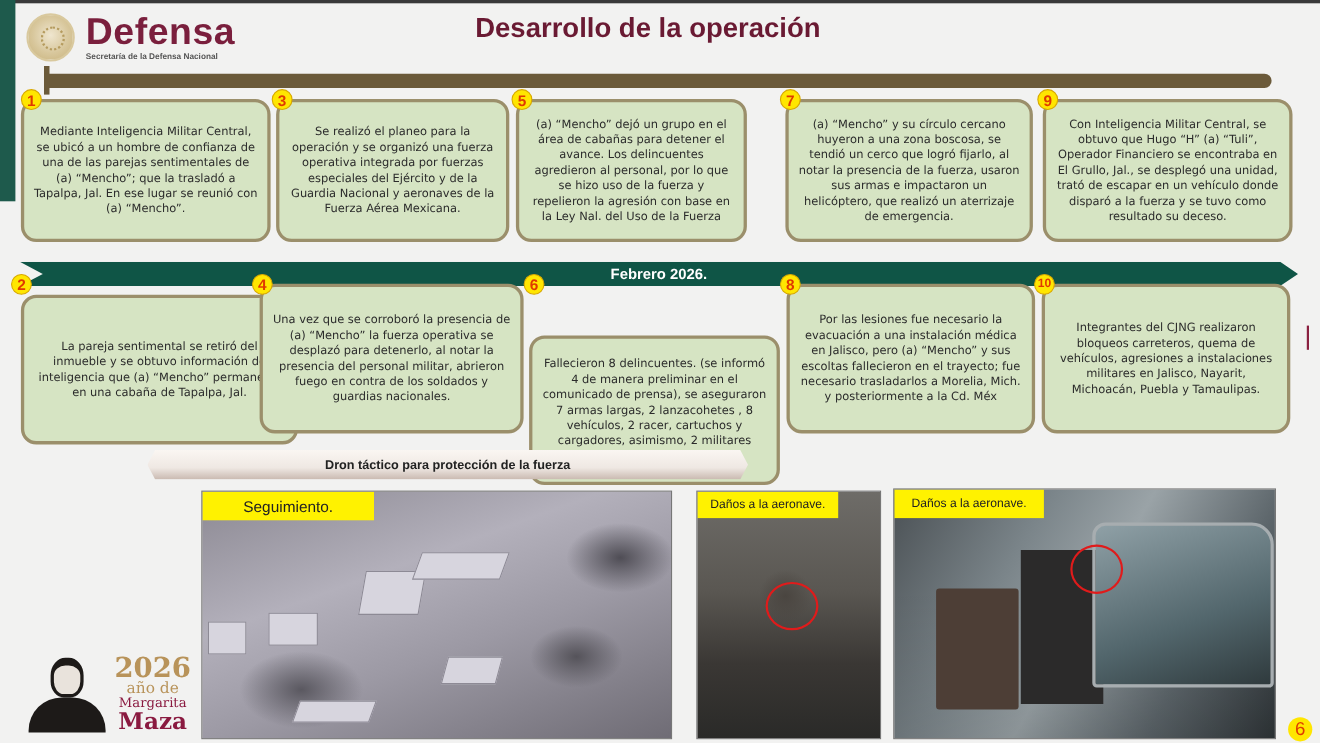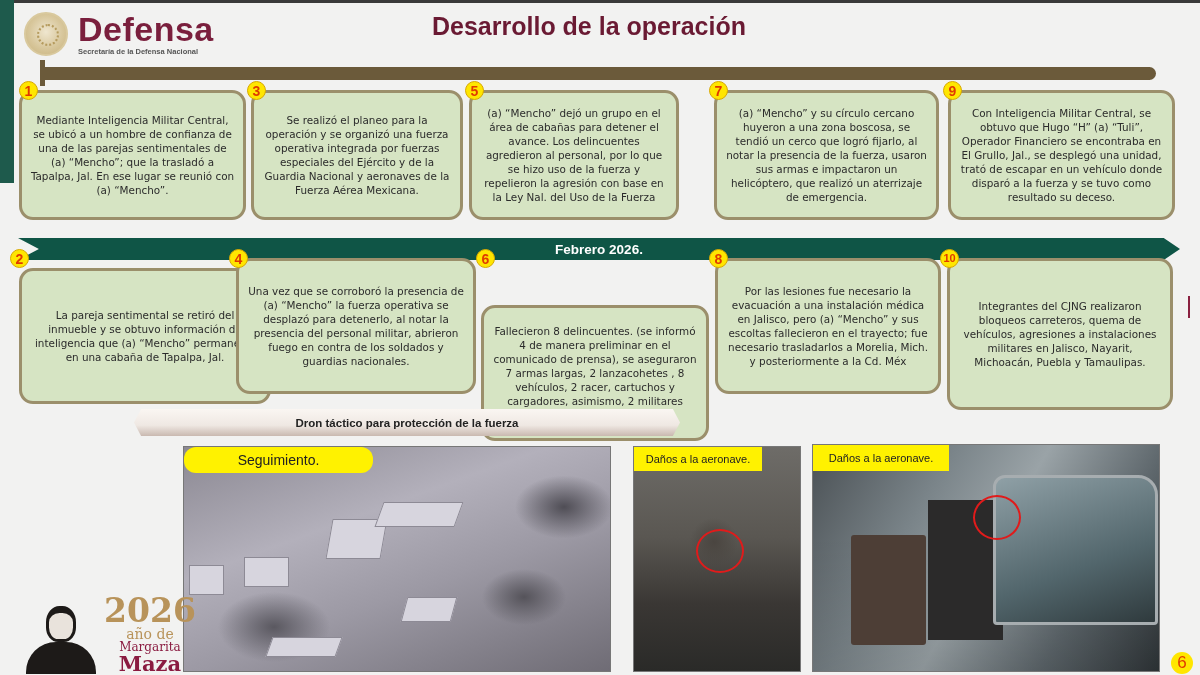--- a/index.html
+++ b/index.html
@@ -91,21 +91,21 @@
       linear-gradient(120deg, #4a5054 0%, #7a8489 30%, #9aa3a7 50%, #5d666b 75%, #2f3538 100%); }
   .panel { position:absolute; background:#4d3e36; border-radius:3px; }
   .circle-mark { position:absolute; border:2.5px solid #e01b1b; border-radius:50%; }
 
   
   .footer-logo { position:absolute; left:22px; top:594px; display:flex; align-items:flex-end; }
   .portrait { width:78px; height:72px; position:relative; }
   .portrait .head { position:absolute; left:24px; top:4px; width:30px; height:36px; border-radius:45% 45% 40% 40%; background:#e9e3dc; border:3px solid #1d1a18; border-top-width:7px; }
   .portrait .body { position:absolute; left:4px; top:40px; width:70px; height:32px; background:#1d1a18; border-radius:30px 30px 0 0; }
   .footer-text { display:flex; flex-direction:column; align-items:center; margin-left:4px; font-family:"DejaVu Serif", serif; line-height:1; }
-  .ft-year { font-size:33px; font-weight:bold; color:#b8935a; }
+  .ft-year { font-size:25px; font-weight:bold; color:#b8935a; }
   .ft-ano { font-size:14px; color:#b8935a; }
   .ft-name1 { font-size:12px; color:#8a1a40; }
   .ft-name2 { font-size:21px; font-weight:bold; color:#8a1a40; }
 
   .page-num {
     position:absolute; left:1171px; top:652px; width:22px; height:22px; border-radius:50%;
     background:#ffe600; color:#e03a00;
     font-family:"Liberation Sans", sans-serif; font-size:17px;
     display:flex; align-items:center; justify-content:center;
   }
@@ -171,39 +171,39 @@
 <div class="card" style="left:481px;top:258px;width:228px;height:136px;margin-top:47px;">
   <span>Fallecieron 8 delincuentes. (se informó 4 de manera preliminar en el comunicado de prensa), se aseguraron 7 armas largas, 2 lanzacohetes , 8 vehículos, 2 racer, cartuchos y cargadores, asimismo, 2 militares fueron heridos.</span>
 </div>
 <div class="badge" style="left:476px;top:249px;">6</div>
 
 <div class="card" style="left:715px;top:258px;width:226px;height:136px;">
   <span>Por las lesiones fue necesario la evacuación a una instalación médica en Jalisco, pero (a) “Mencho” y sus escoltas fallecieron en el trayecto; fue necesario  trasladarlos a Morelia, Mich. y posteriormente a la Cd. Méx</span>
 </div>
 <div class="badge" style="left:709px;top:249px;">8</div>
 
-<div class="card" style="left:947px;top:258px;width:226px;height:152px;">
+<div class="card" style="left:947px;top:258px;width:226px;height:136px;">
   <span>Integrantes del CJNG realizaron bloqueos carreteros, quema de vehículos, agresiones a instalaciones militares en Jalisco, Nayarit, Michoacán, Puebla y Tamaulipas.</span>
 </div>
 <div class="badge small" style="left:940px;top:249px;">10</div>
 
 <div class="stray" style="left:1188px;top:296px;height:22px;"></div>
 
 <div class="dron">
   <span>Dron táctico para protección de la fuerza</span>
 </div>
 
 <div class="photo photo1">
   <div class="bldg" style="left:145px;top:72px;width:55px;height:40px;transform:skew(-10deg);"></div>
   <div class="bldg" style="left:195px;top:55px;width:80px;height:25px;transform:skew(-20deg);"></div>
   <div class="bldg" style="left:60px;top:110px;width:45px;height:30px;"></div>
   <div class="bldg" style="left:5px;top:118px;width:35px;height:30px;"></div>
   <div class="bldg" style="left:220px;top:150px;width:50px;height:25px;transform:skew(-15deg);"></div>
   <div class="bldg" style="left:85px;top:190px;width:70px;height:20px;transform:skew(-20deg);"></div>
-  <div class="photo-label" style="width:189px;height:26px;font-size:14px;border-radius:12px;">Seguimiento.</div>
+  <div class="photo-label" style="width:156px;height:26px;font-size:14px;">Seguimiento.</div>
 </div>
 
 <div class="photo photo2">
   <div class="circle-mark" style="left:62px;top:82px;width:48px;height:44px;"></div>
   <div class="photo-label" style="width:128px;height:24px;font-size:11px;">Daños a la aeronave.</div>
 </div>
 
 <div class="photo photo3">
   <div style="position:absolute;left:115px;top:55px;width:75px;height:140px;background:#2b2a2a;"></div>
   <div style="position:absolute;left:180px;top:30px;width:165px;height:150px;background:linear-gradient(160deg,#8fa0a6,#52666c 60%,#2f3a3d);border:3px solid #a7adb0;border-radius:12px 20px 4px 4px;"></div>

